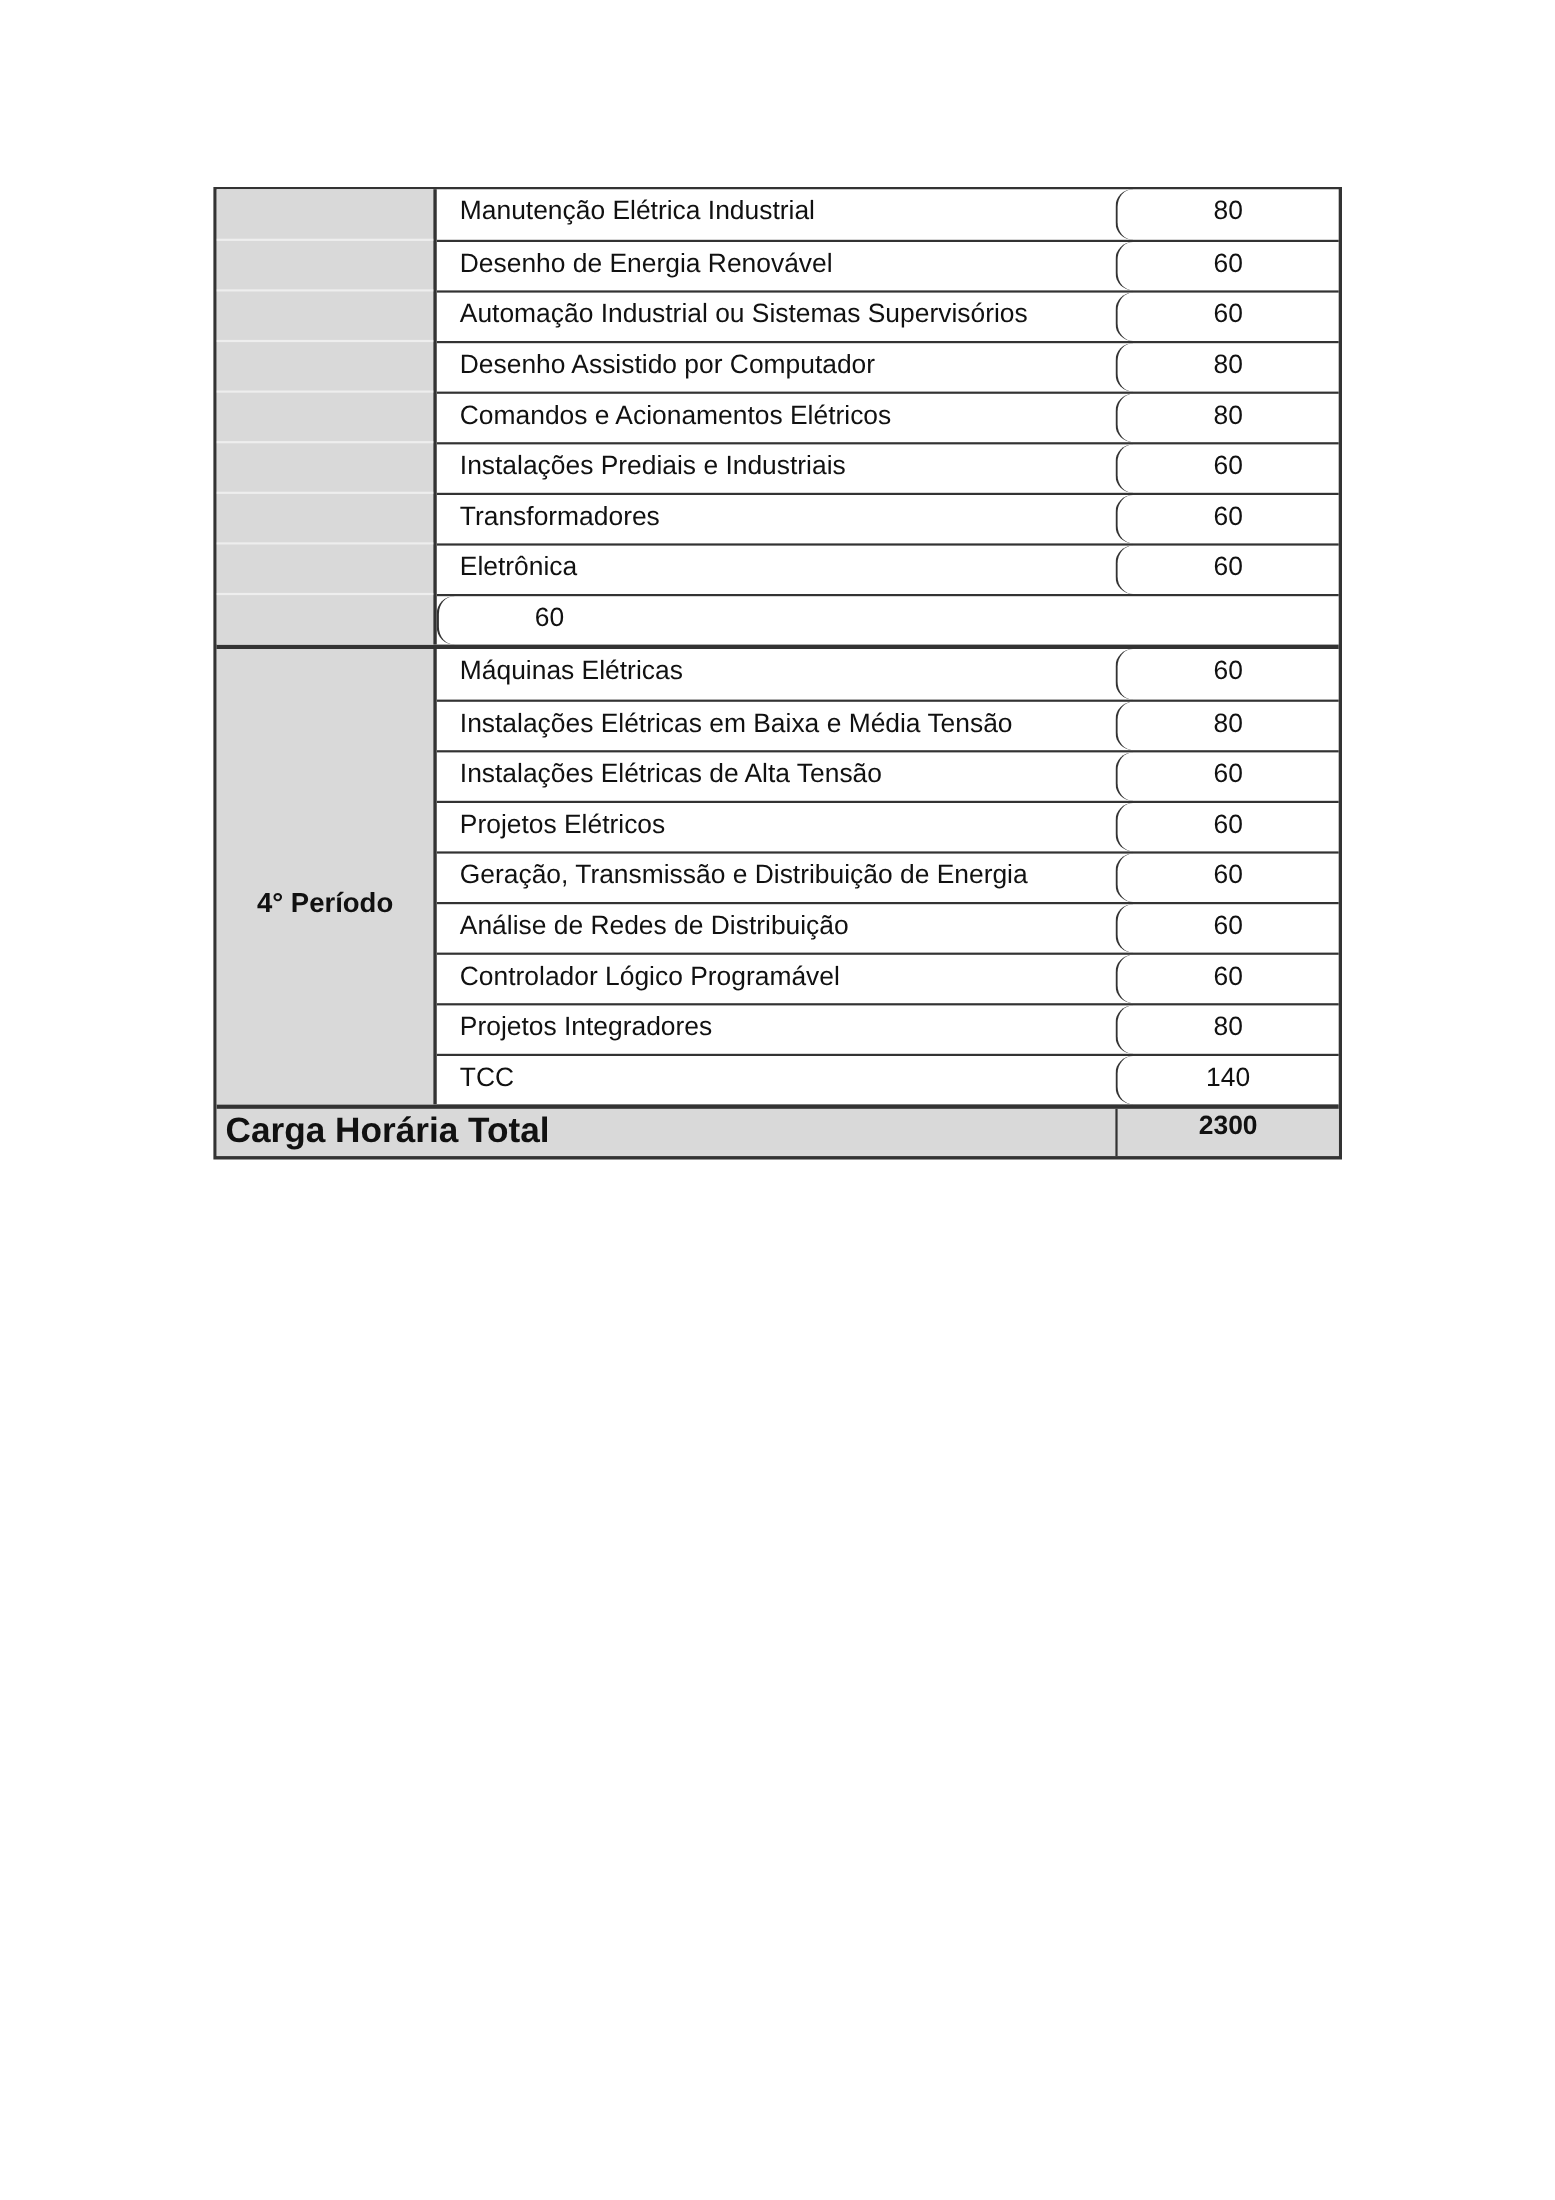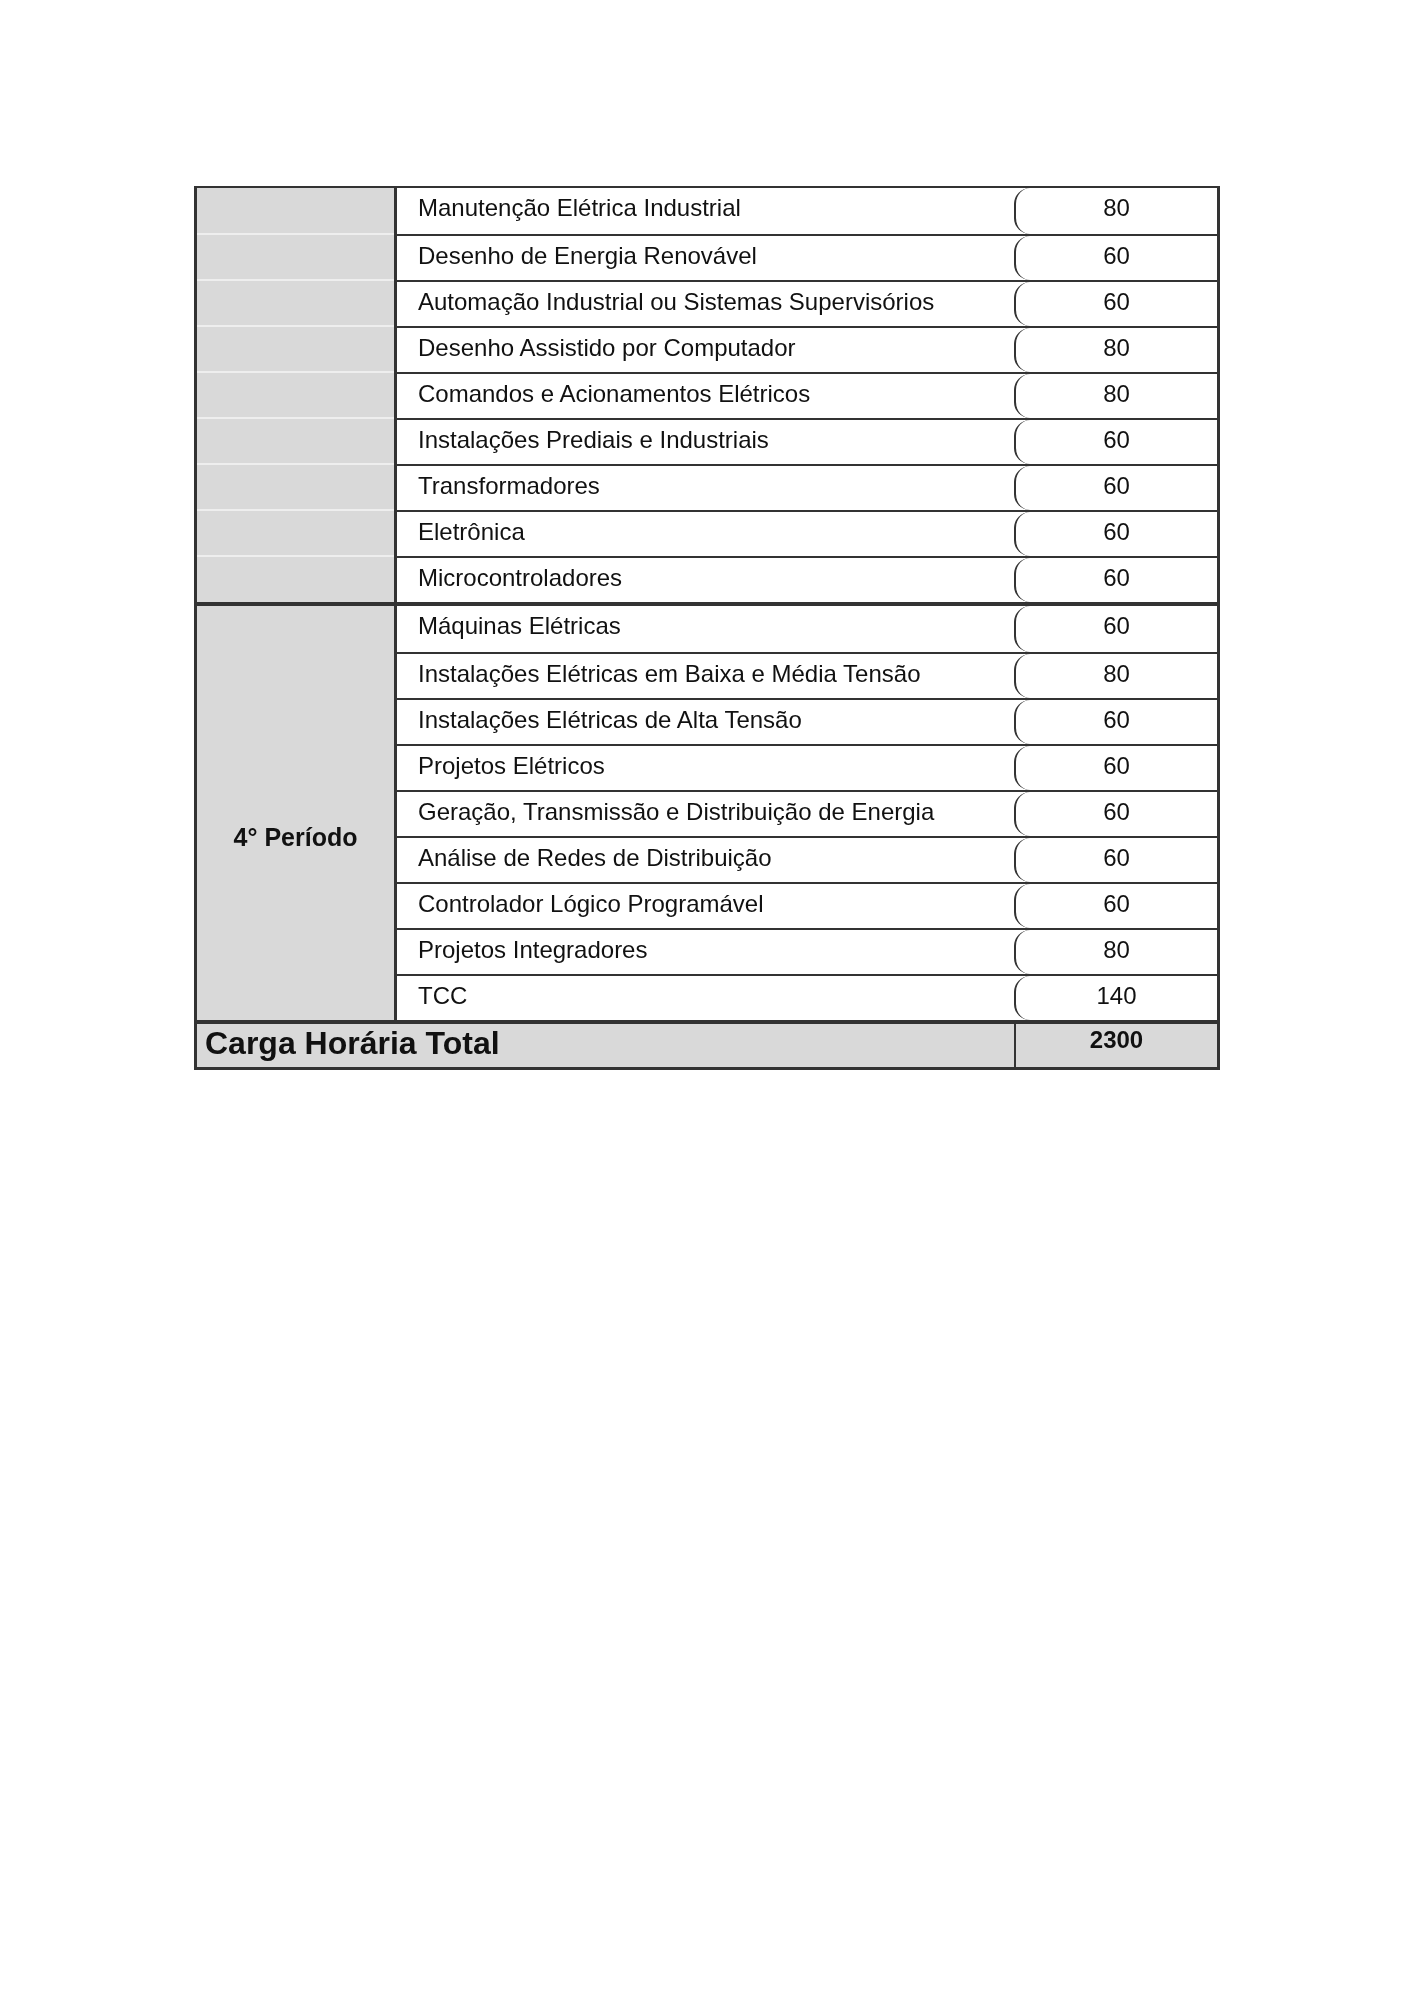--- a/index.html
+++ b/index.html
@@ -8,21 +8,21 @@
     --text:#111111;
   }
   *{box-sizing:border-box;margin:0;padding:0;}
   html,body{background:#ffffff;}
   body{
     width:1414px;height:2000px;position:relative;
     font-family:"Liberation Sans", sans-serif;
     color:var(--text);
   }
   .doc-table{
-    position:absolute;left:194px;top:186px;width:1026px;
+    position:absolute;left:194px;top:170px;width:1026px;
     border:3px solid var(--border);border-top-width:2px;
     background:#ffffff;
   }
   .section{display:flex;}
   .section.lower{border-top:4px solid var(--border);}
   .period-cell{
     width:200px;flex:0 0 200px;background:var(--shade);
     border-right:3px solid var(--border);
     position:relative;
     display:flex;align-items:center;justify-content:center;
@@ -102,21 +102,20 @@
       </div>
       <div class="row">
         <div class="subject-cell">Transformadores</div>
         <div class="hours-cell">60</div>
       </div>
       <div class="row">
         <div class="subject-cell">Eletrônica</div>
         <div class="hours-cell">60</div>
       </div>
       <div class="row">
-        <div class="subject-cell">Microcontroladores</div>
         <div class="hours-cell">60</div>
       </div>
     </div>
   </div>
 
   <div class="section lower">
     <div class="period-cell">
       <span class="period-label">4° Período</span>
     </div>
     <div class="rows">

